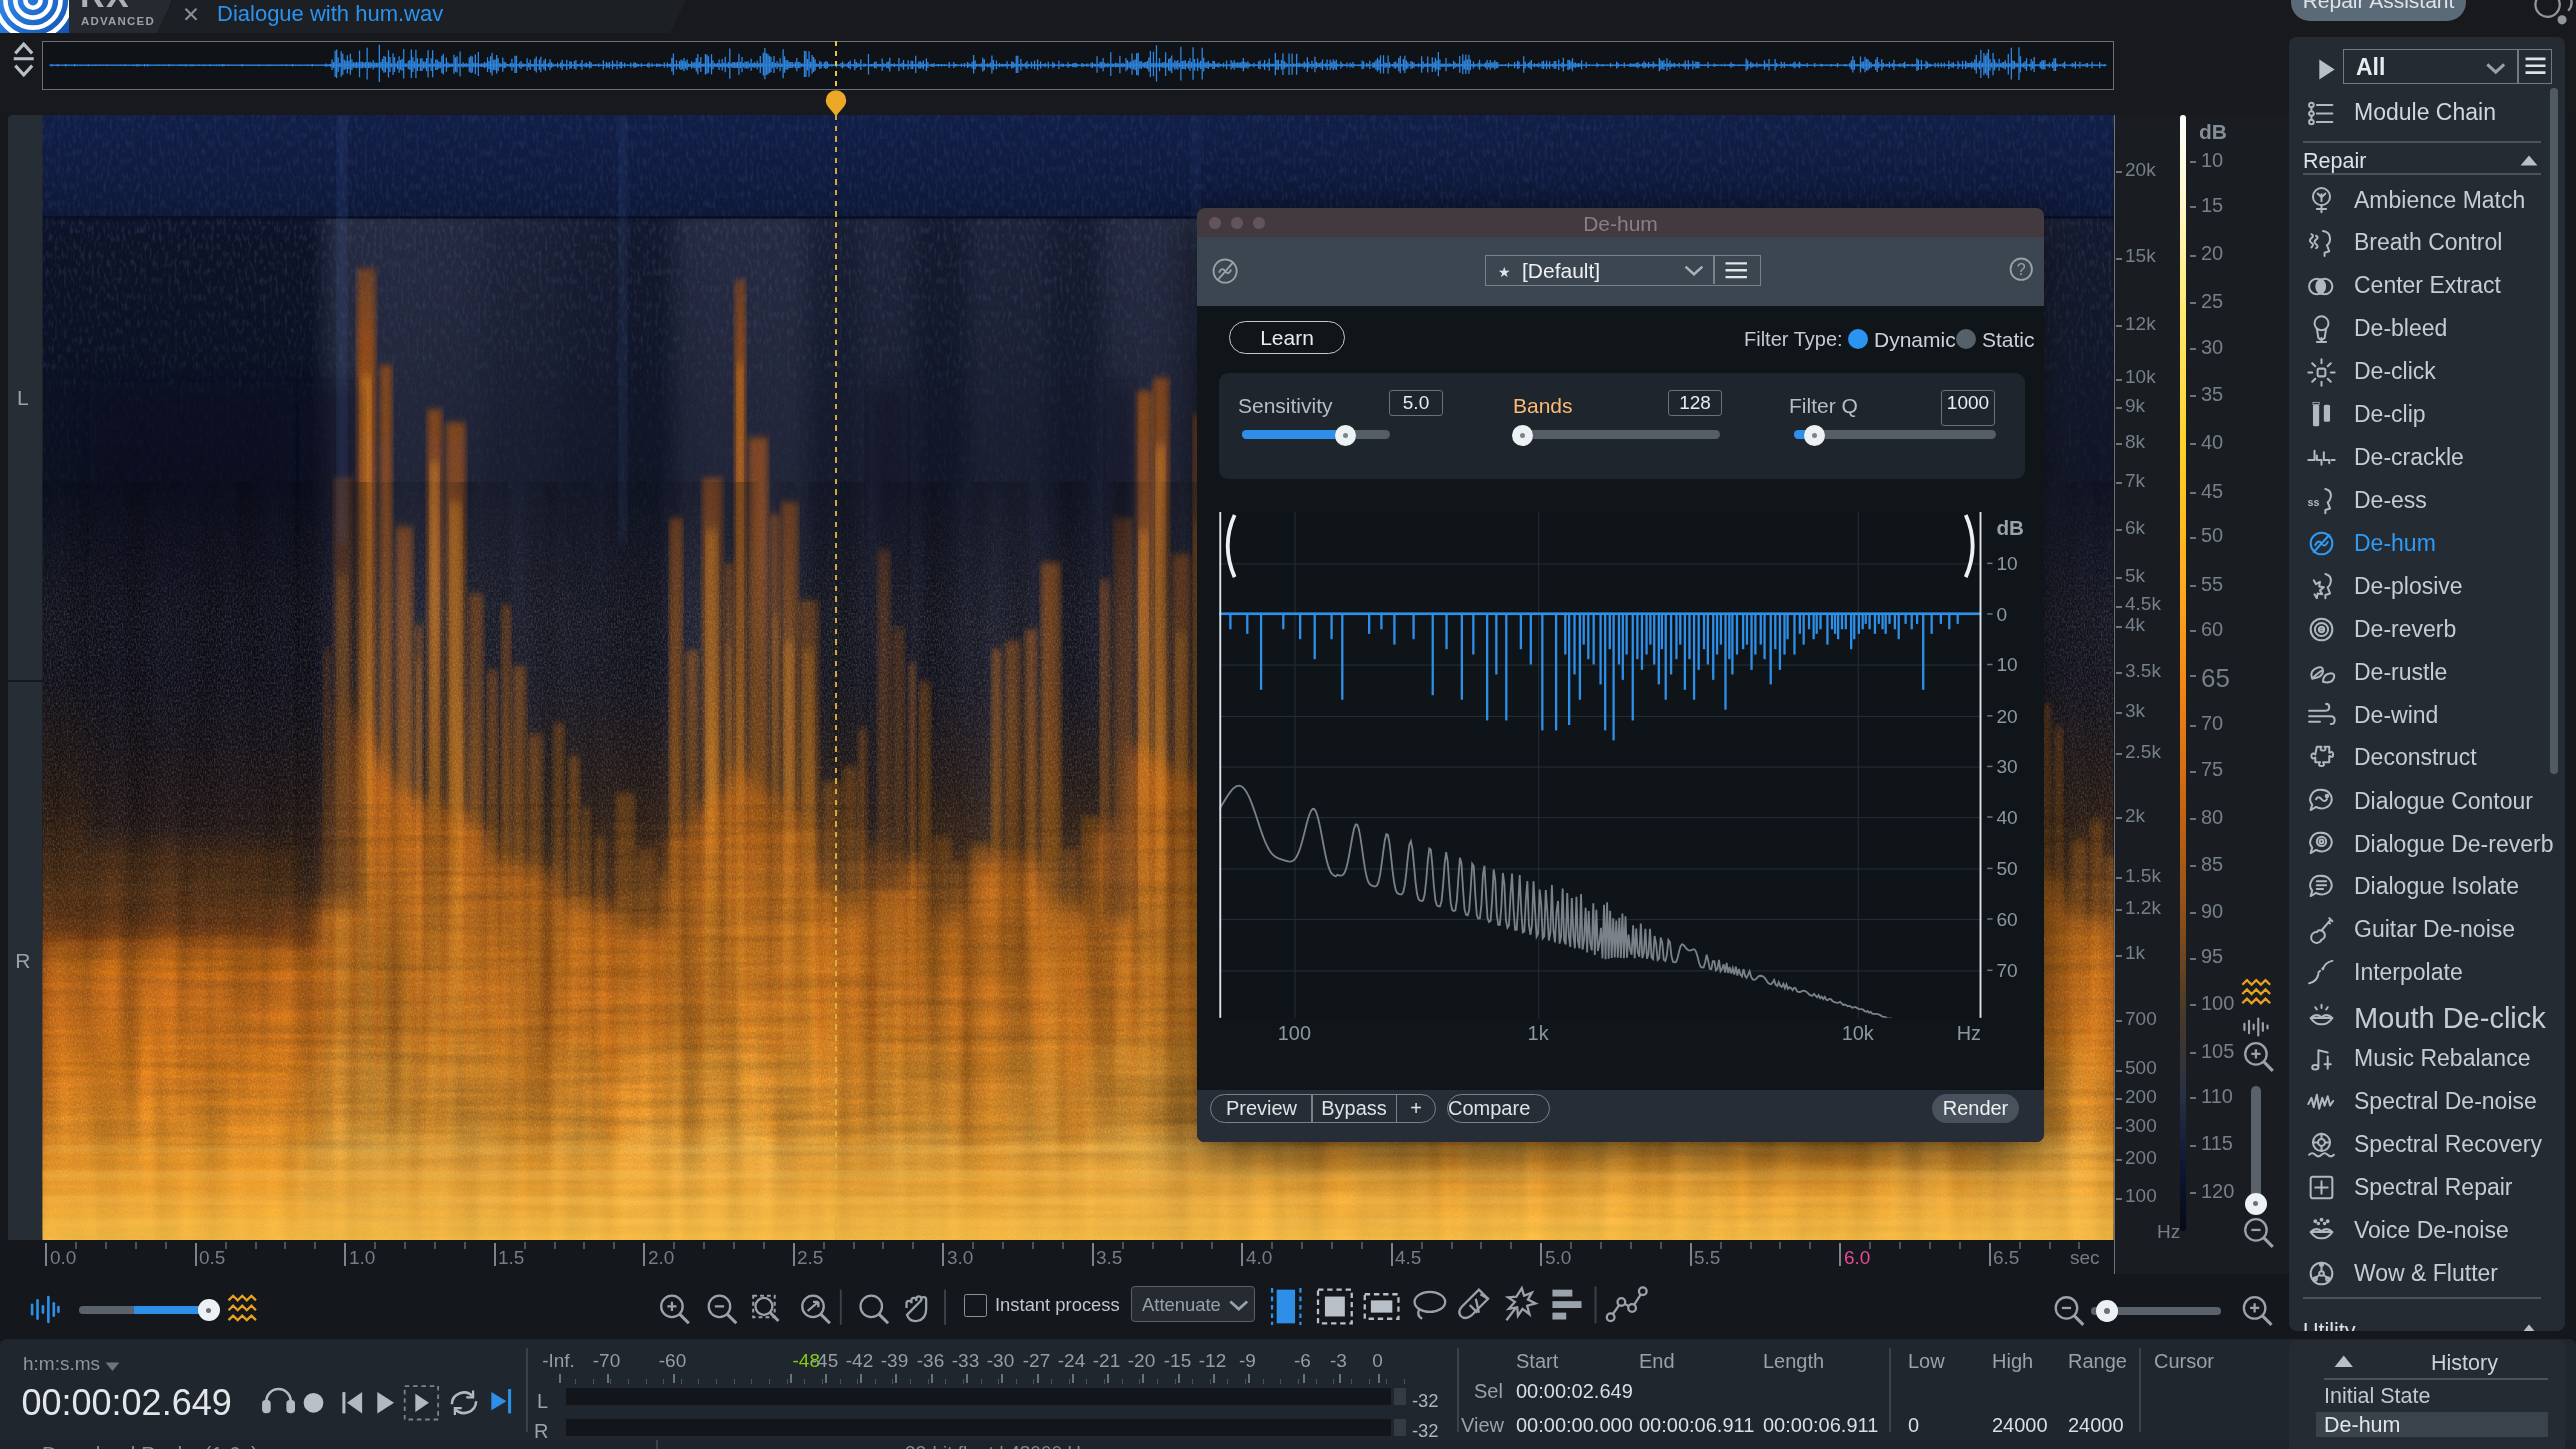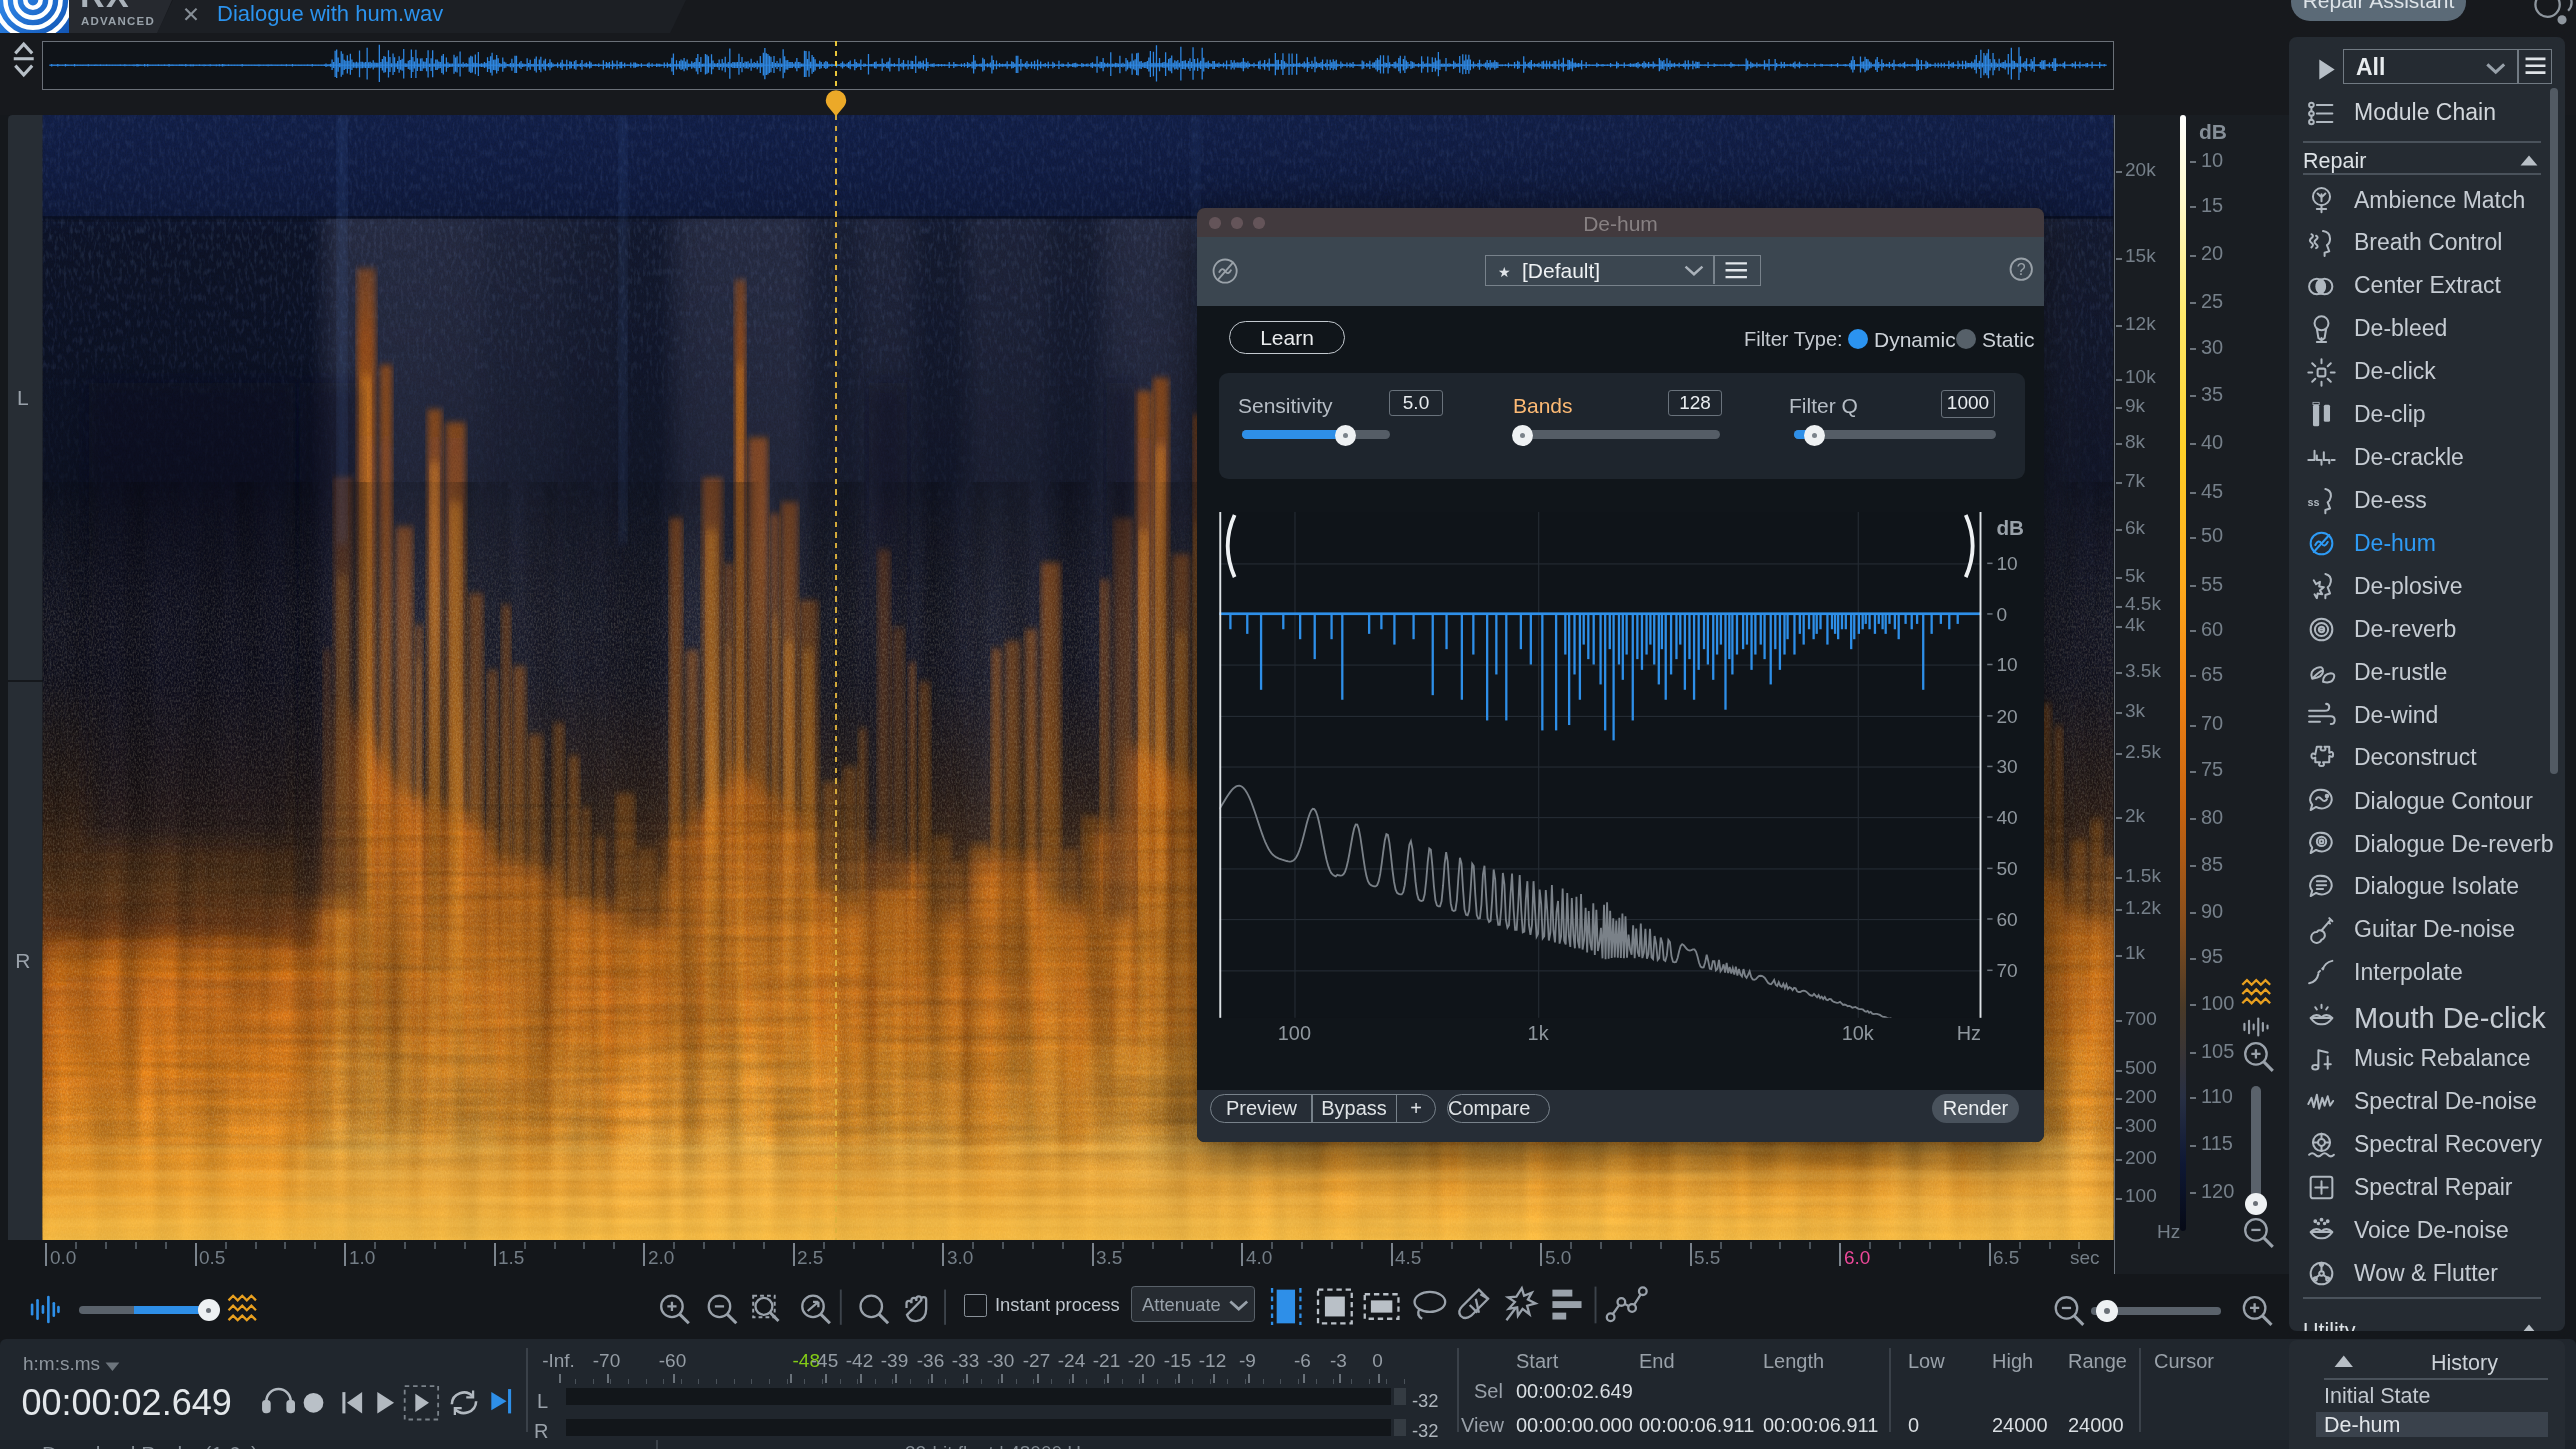--- a/index.html
+++ b/index.html
@@ -843,21 +843,21 @@
 <div class="a" style="left:2201px;top:431px;color:#76808a;font-size:20px">40</div>
 <div class="a" style="left:2190px;top:492px;width:6.1px;height:1.5px;background:#6b737b"></div>
 <div class="a" style="left:2201px;top:480px;color:#76808a;font-size:20px">45</div>
 <div class="a" style="left:2190px;top:537px;width:6.1px;height:1.5px;background:#6b737b"></div>
 <div class="a" style="left:2201px;top:524px;color:#76808a;font-size:20px">50</div>
 <div class="a" style="left:2190px;top:585px;width:6.1px;height:1.5px;background:#6b737b"></div>
 <div class="a" style="left:2201px;top:573px;color:#76808a;font-size:20px">55</div>
 <div class="a" style="left:2190px;top:630px;width:6.1px;height:1.5px;background:#6b737b"></div>
 <div class="a" style="left:2201px;top:618px;color:#76808a;font-size:20px">60</div>
 <div class="a" style="left:2190px;top:675px;width:6.1px;height:1.5px;background:#6b737b"></div>
-<div class="a" style="left:2201px;top:663px;color:#76808a;font-size:20px">65</div>
+<div class="a" style="left:2201px;top:663px;color:#76808a;font-size:26px">65</div>
 <div class="a" style="left:2190px;top:725px;width:6.1px;height:1.5px;background:#6b737b"></div>
 <div class="a" style="left:2201px;top:712px;color:#76808a;font-size:20px">70</div>
 <div class="a" style="left:2190px;top:771px;width:6.1px;height:1.5px;background:#6b737b"></div>
 <div class="a" style="left:2201px;top:758px;color:#76808a;font-size:20px">75</div>
 <div class="a" style="left:2190px;top:818px;width:6.1px;height:1.5px;background:#6b737b"></div>
 <div class="a" style="left:2201px;top:806px;color:#76808a;font-size:20px">80</div>
 <div class="a" style="left:2190px;top:865px;width:6.1px;height:1.5px;background:#6b737b"></div>
 <div class="a" style="left:2201px;top:853px;color:#76808a;font-size:20px">85</div>
 <div class="a" style="left:2190px;top:912px;width:6.1px;height:1.5px;background:#6b737b"></div>
 <div class="a" style="left:2201px;top:900px;color:#76808a;font-size:20px">90</div>
@@ -1204,21 +1204,21 @@
     <div class="a" style="left:45px;top:222px;width:148px;height:9.2px;border-radius:4.6px;background:#555d66"></div>
     <div class="a" style="left:45px;top:222px;width:103px;height:9.2px;border-radius:4.6px 0 0 4.6px;background:#2e8fe8"></div>
     <div class="a" style="left:138px;top:217px;width:21px;height:21px;border-radius:50%;background:#eef1f3"></div>
     <div class="a" style="left:146px;top:225px;width:5.4px;height:5.4px;border-radius:50%;background:#7a828a"></div>
     <div class="a" style="left:316px;top:186px;color:#fdba74;font-size:21px">Bands</div>
     <div class="a" style="left:471px;top:182px;width:54px;height:26px;border:1.2px solid #6a737c;border-radius:3.1px;box-sizing:border-box;text-align:center;color:#e8ecef;font-size:19px;line-height:24.5px">128</div>
     <div class="a" style="left:316px;top:222px;width:207px;height:9.2px;border-radius:4.6px;background:#555d66"></div>
     <div class="a" style="left:315px;top:217px;width:21px;height:21px;border-radius:50%;background:#eef1f3"></div>
     <div class="a" style="left:323px;top:225px;width:5.4px;height:5.4px;border-radius:50%;background:#7a828a"></div>
     <div class="a" style="left:592px;top:186px;color:#b6bdc5;font-size:21px">Filter Q</div>
-    <div class="a" style="left:744px;top:182px;width:54px;height:28px;border:1.2px solid #6a737c;border-radius:3.1px;box-sizing:border-box;text-align:center;color:#e8ecef;font-size:19px;line-height:24.5px">1000</div>
+    <div class="a" style="left:744px;top:182px;width:54px;height:36px;border:1.2px solid #6a737c;border-radius:3.1px;box-sizing:border-box;text-align:center;color:#e8ecef;font-size:19px;line-height:24.5px">1000</div>
     <div class="a" style="left:597px;top:222px;width:202px;height:9.2px;border-radius:4.6px;background:#555d66"></div>
     <div class="a" style="left:597px;top:222px;width:20px;height:9.2px;border-radius:4.6px 0 0 4.6px;background:#2e8fe8"></div>
     <div class="a" style="left:607px;top:217px;width:21px;height:21px;border-radius:50%;background:#eef1f3"></div>
     <div class="a" style="left:615px;top:225px;width:5.4px;height:5.4px;border-radius:50%;background:#7a828a"></div>
     <svg class="a" style="left:0;top:304px" width="847" height="538" viewBox="0 0 1105 702">
       <rect x="29" y="0" width="994" height="660" fill="#0f1419"></rect>
       <rect x="29" y="67" width="994" height="1.5" fill="#242b33"></rect>
       <rect x="29" y="133" width="994" height="1.5" fill="#242b33"></rect>
       <rect x="29" y="199" width="994" height="1.5" fill="#242b33"></rect>
       <rect x="29" y="266" width="994" height="1.5" fill="#242b33"></rect>

